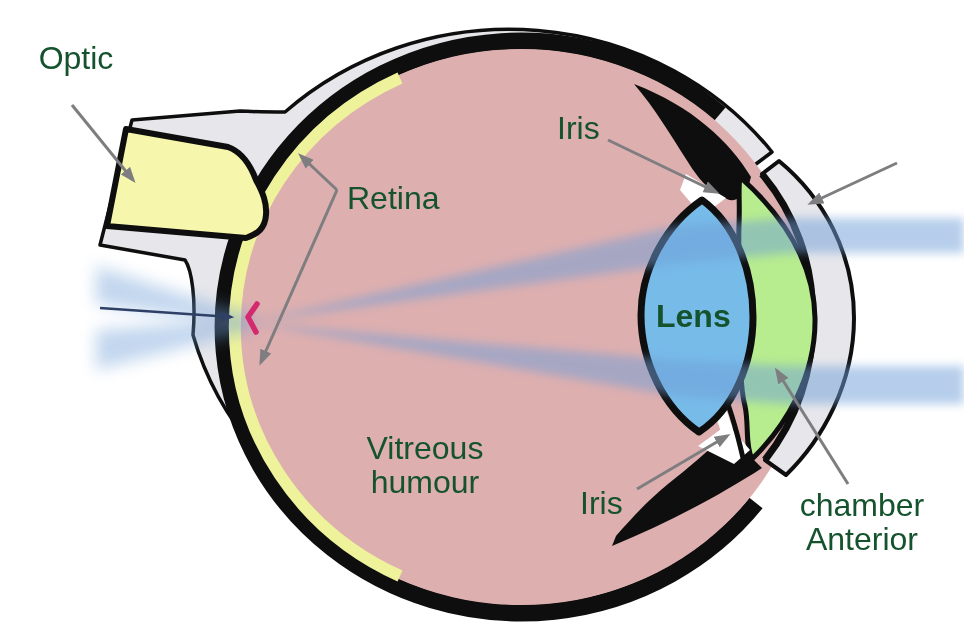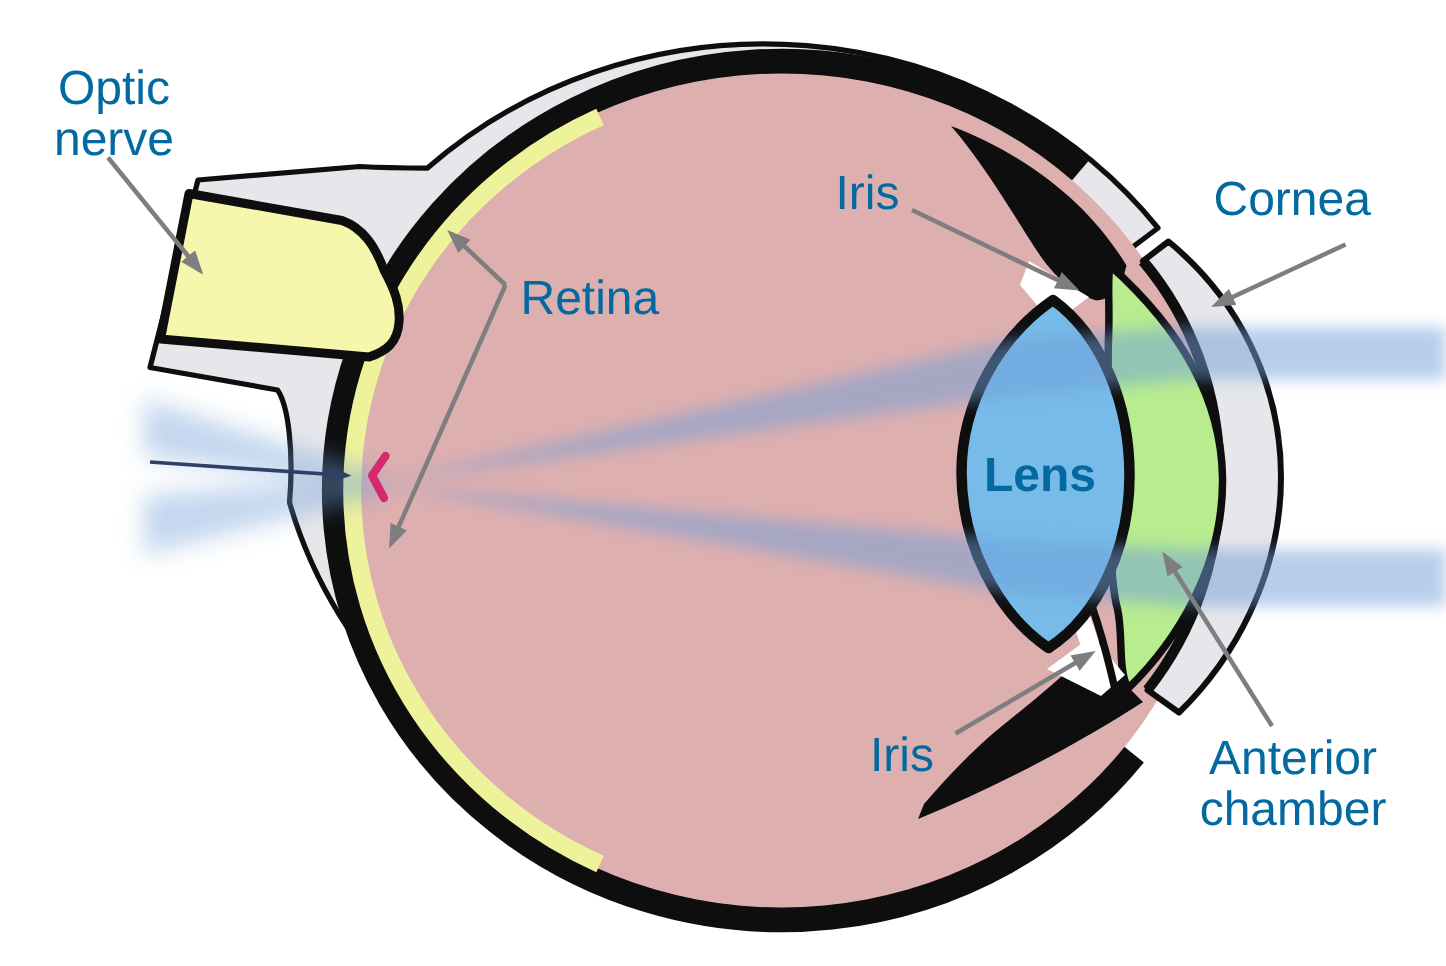--- a/index.html
+++ b/index.html
@@ -1,19 +1,19 @@
 <!DOCTYPE html>
 <html><head>
 <meta charset="utf-8">
 <style>
   html,body{margin:0;padding:0;background:#ffffff;}
   .stage{position:relative;width:964px;height:644px;background:#ffffff;overflow:hidden;
          font-family:"Liberation Sans",sans-serif;}
   .stage svg{position:absolute;left:0;top:0;}
-  .label{position:absolute;font-size:32px;line-height:34px;color:#0369a1;white-space:nowrap;}
+  .label{position:absolute;font-size:32px;line-height:34px;color:#14532d;white-space:nowrap;}
   .label.center{text-align:center;white-space:normal;}
 </style>
 </head>
 <body>
 
 <div class="stage">
 
   <svg width="964" height="644" viewBox="0 0 964 644">
     <defs>
       <filter id="beamBlur" x="-15%" y="-40%" width="130%" height="180%">
@@ -77,33 +77,35 @@
     <path fill="none" stroke="#7e7e81" stroke-width="3" marker-end="url(#arrowGray)" d="M337,190 L261,362"></path>
     <line x1="608" y1="140" x2="716" y2="192" stroke="#7e7e81" stroke-width="3" marker-end="url(#arrowGray)"></line>
     <line x1="897" y1="163" x2="811" y2="203" stroke="#7e7e81" stroke-width="3" marker-end="url(#arrowGray)"></line>
     <line x1="637" y1="489" x2="727" y2="436" stroke="#7e7e81" stroke-width="3" marker-end="url(#arrowGray)"></line>
     <line x1="848" y1="484" x2="777" y2="371" stroke="#7e7e81" stroke-width="3" marker-end="url(#arrowGray)"></line>
     <line x1="100" y1="308" x2="231" y2="317" stroke="#2e4066" stroke-width="2.5" marker-end="url(#arrowDark)"></line>
   </svg>
 
   <div class="label center" style="left:14px;top:41px;width:124px;">
     <div>Optic</div>
-    <div>nerve</div>
   </div>
 
   <div class="label" style="left:347px;top:181px;text-align:right;">Retina</div>
 
 
   <div class="label" style="left:557px;top:111px;">Iris</div>
 
-  <div class="label" style="left:809px;top:115px;">Cornea</div>
 
   <div class="label" style="left:656px;top:299px;font-weight:bold;">Lens</div>
 
+  <div class="label center" style="left:352px;top:431px;width:146px;">
+    <div>Vitreous</div>
+    <div>humour</div>
+  </div>
 
   <div class="label" style="left:580px;top:486px;">Iris</div>
 
   <div class="label center" style="left:788px;top:488px;width:148px;">
+    <div>chamber</div>
     <div>Anterior</div>
-    <div>chamber</div>
   </div>
 
 </div>
 
 </body></html>

